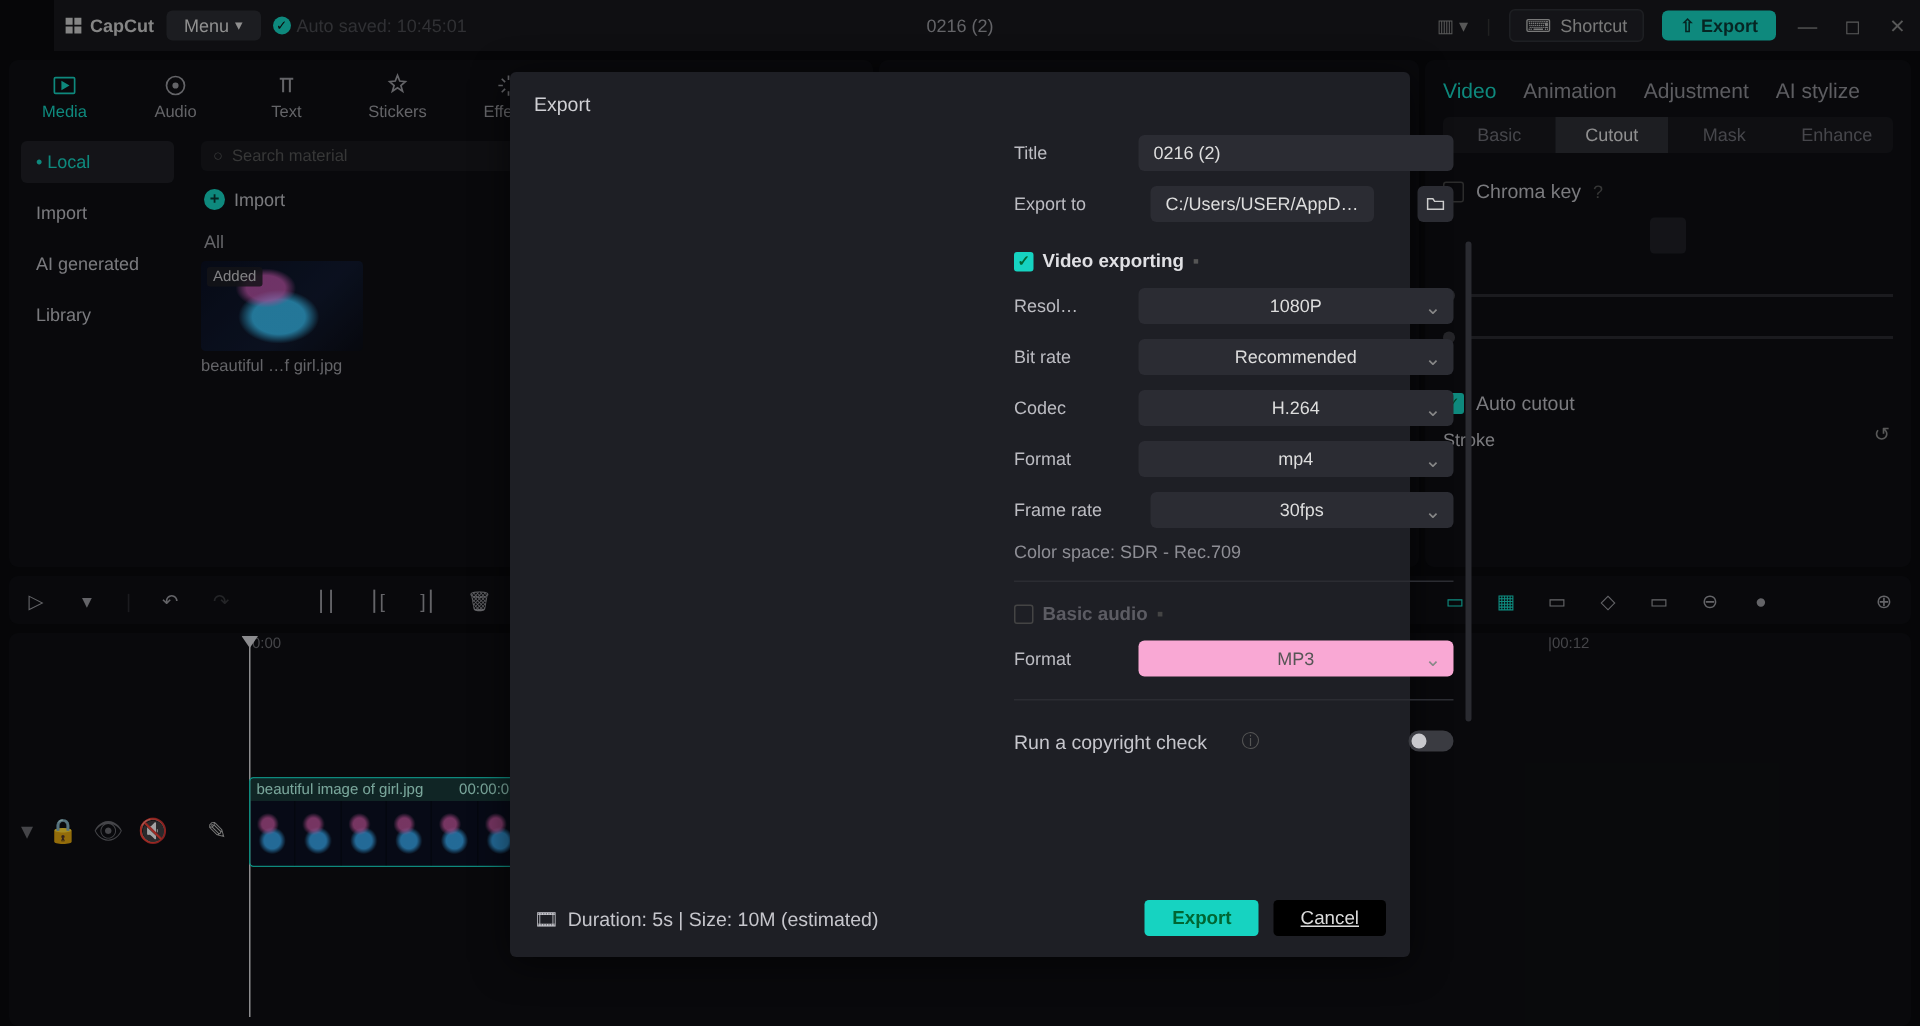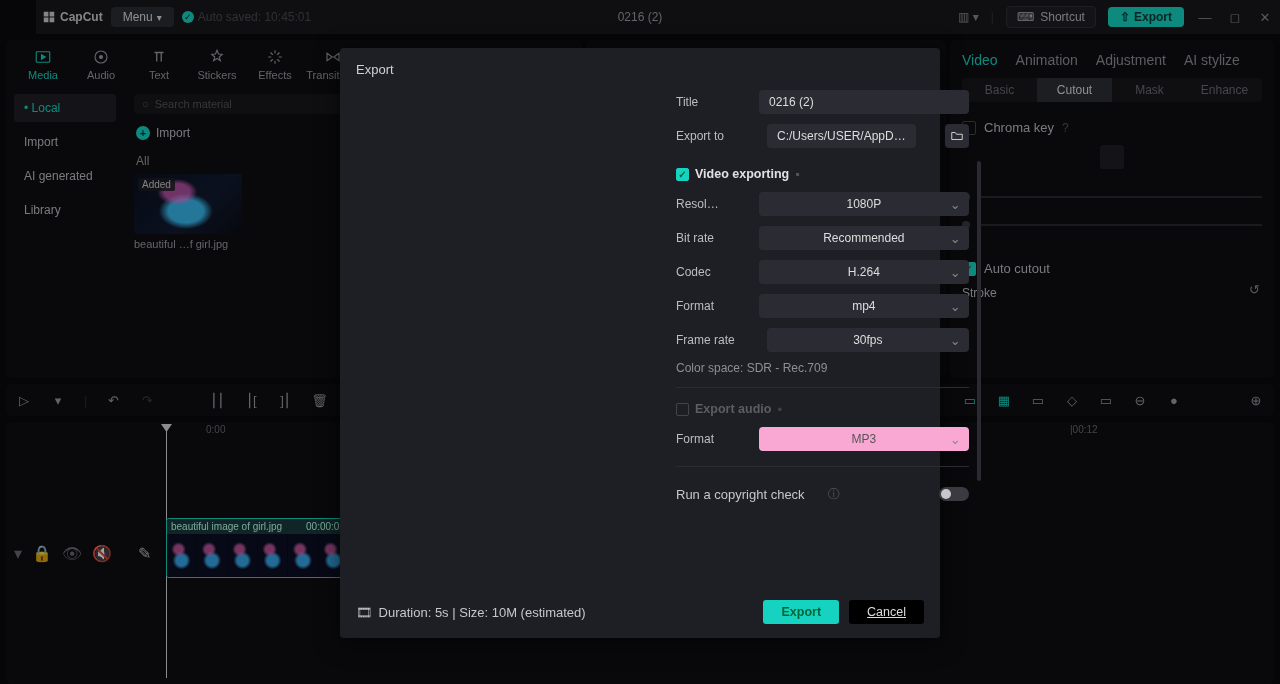--- a/index.html
+++ b/index.html
@@ -15,21 +15,21 @@
 .project-title { position: absolute; left: 50%; transform: translateX(-50%); color: #9a9aa0; font-size: 12px; }
 .title-right { margin-left: auto; display: flex; align-items: center; gap: 12px; }
 .shortcut-btn { background: #1f2025; border: 1px solid #2f3036; padding: 3px 10px; border-radius: 4px; color: #bbb; display: flex; gap: 6px; align-items: center; font-size: 12px; }
 .export-btn   { background: #16d3c1; color: #0a3a36; padding: 3px 12px; border-radius: 4px; font-weight: 600; display: flex; align-items: center; gap: 4px; font-size: 12px; }
 .win-ctrl     { color: #888; width: 18px; text-align: center; font-size: 13px; }
 
 
 .main { display: flex; height: 344px; }
 
 .left-pane   { width: 576px; display: flex; flex-direction: column; background: #0e0f13; border-radius: 6px; margin: 6px 4px 0 6px; }
-.tabs-row    { height: 48px; display: flex; gap: 0; padding: 0 8px; }
+.tabs-row    { height: 48px; display: flex; gap: 16px; padding: 0 8px; }
 .tab         { width: 58px; display: flex; flex-direction: column; align-items: center; justify-content: center; gap: 3px; color: #9a9aa0; font-size: 11px; }
 .tab.active  { color: #16d3c1; }
 .tab svg     { width: 18px; height: 18px; }
 
 .left-body   { flex: 1; display: flex; }
 .left-side   { width: 118px; padding: 6px 8px; }
 .side-btn    { font-size: 12px; color: #bcbcc2; padding: 7px 10px; border-radius: 4px; margin-bottom: 6px; cursor: pointer; }
 .side-btn.active { background: #1f2026; color: #16d3c1; }
 .side-btn.active::before { content: "• "; color: #16d3c1; }
 
@@ -67,21 +67,21 @@
 .reset-ic    { position:absolute; right:14px; font-size:13px; color:#888; margin-top:-18px; }
 
 
 .toolbar { height:32px; background:#0e0f13; margin:6px 6px 0; border-radius:6px; display:flex; align-items:center; gap:18px; padding:0 10px; color:#9a9aa0; font-size:13px; }
 .toolbar .sp { flex:1; }
 .tool-ic { width:16px; text-align:center; }
 
 
 .timeline { flex:1; margin:6px; background:#0e0f13; border-radius:6px; position:relative; height:262px; }
 .time-ruler { position:absolute; left:156px; right:10px; top:2px; height:18px; color:#6a6a70; font-size:10px; }
-.time-ruler span { position:absolute;margin-left:38px; }
+.time-ruler span { position:absolute; }
 .playhead { position:absolute; left:160px; top:2px; bottom:6px; width:1px; background:#d8d8dc; }
 .playhead::before { content:""; position:absolute; left:-5px; top:0; width:11px; height:8px; background:#d8d8dc; clip-path: polygon(0 0,100% 0,50% 100%); }
 .tl-left { position:absolute; left:8px; top:122px; display:flex; gap:10px; color:#6a6a70; }
 .tl-edit { position:absolute; left:132px; top:122px; color:#bbb; }
 .clip    { position:absolute; left:160px; top:96px; width:184px; height:60px; border:1px solid #16d3c1; border-radius:3px; overflow:hidden; }
 .clip-head { background:#1a3a3a; font-size:10px; color:#bfe; padding:2px 4px; display:flex; justify-content:space-between; }
 .clip-body { height:44px; display:flex; }
 .clip-fr   { flex:1; background:
              radial-gradient(circle at 40% 35%, rgba(255,110,200,.7) 0 12%, transparent 22%),
              radial-gradient(circle at 50% 60%, rgba(60,180,255,.9) 0 18%, transparent 30%),
@@ -377,21 +377,21 @@
         <span class="m-label w">Frame rate</span>
         <span class="m-input sel">
             <span>30fps</span>
           </span>
       </div>
       <div class="m-note">Color space: SDR - Rec.709</div>
       <div class="m-divider"></div>
 
       <div class="m-section m-audio">
         <span class="chk-sq"></span>
-        <span>Export audio</span>
+        <span>Basic audio</span>
         <span style="color:#444;">▪</span>
       </div>
       <div class="m-row m-audio">
         <span class="m-label">Format</span>
         <span class="m-input sel">
             <span>MP3</span>
           </span>
       </div>
       <div class="m-divider"></div>
 

